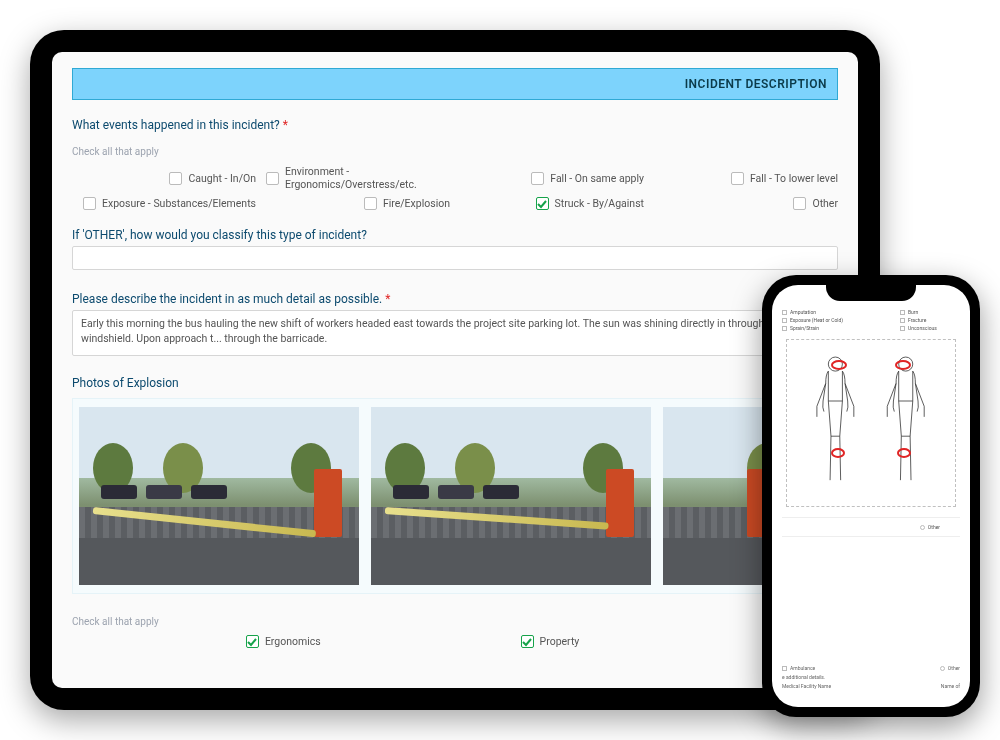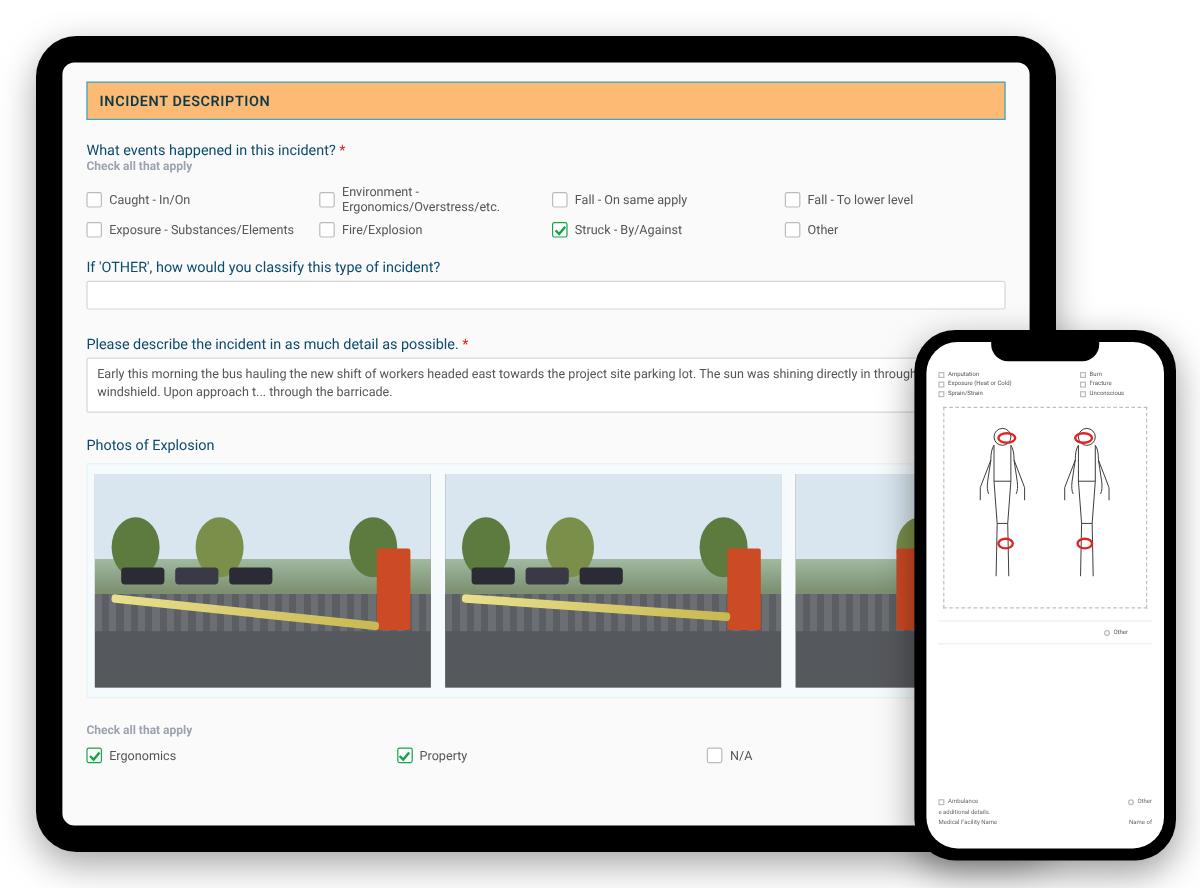--- a/index.html
+++ b/index.html
@@ -32,50 +32,52 @@
     overflow: hidden;
     position: relative;
   }
   .form-wrap {
     padding: 16px 20px 0 20px;
     font-size: 11px;
     color: #555;
   }
 
   .section-header {
-    background: #fdba74;
+    background: #7dd3fc;
     color: #0b3b4a;
     font-weight: 600;
     letter-spacing: 0.5px;
     font-size: 12px;
     padding: 8px 10px;
     border: 1px solid #2fa9d4;
+    text-align: right;
   }
 
   .question {
     font-size: 12px;
     color: #0c4a6e;
     margin-top: 18px;
   }
   .required::after { content: " *"; color: #e02424; }
-  .hint { font-size: 10px; color: #9ca3af; margin-top: 2px; font-weight: bold; }
+  .hint { font-size: 10px; color: #9ca3af; margin-top: 14px; }
 
   .check-grid {
     display: grid;
     grid-template-columns: repeat(4, 1fr);
     row-gap: 6px;
     column-gap: 10px;
     margin-top: 8px;
     font-size: 10.5px;
     color: #555;
   }
   .chk {
     display: flex;
     align-items: center;
     gap: 6px;
+    justify-content: flex-end;
   }
   .chk .box {
     width: 13px; height: 13px;
     border: 1px solid #bbb;
     border-radius: 2px;
     display: flex; align-items: center; justify-content: center;
     background: #fff;
     flex-shrink: 0;
   }
   .chk .box.checked { border-color: #16a34a; }

